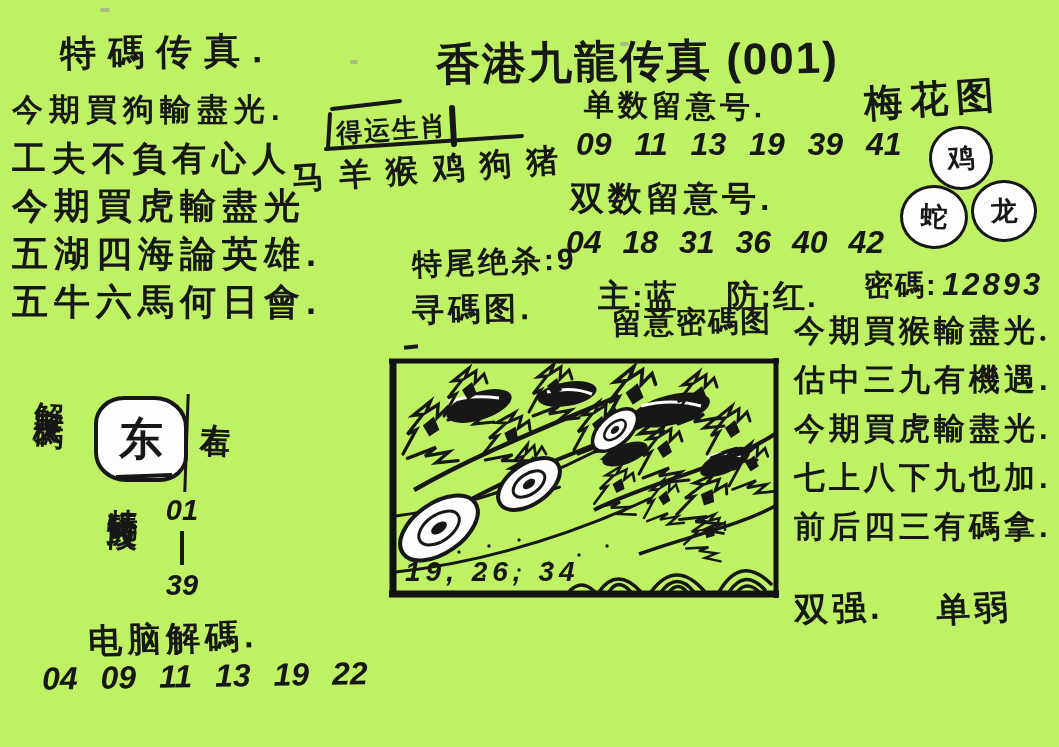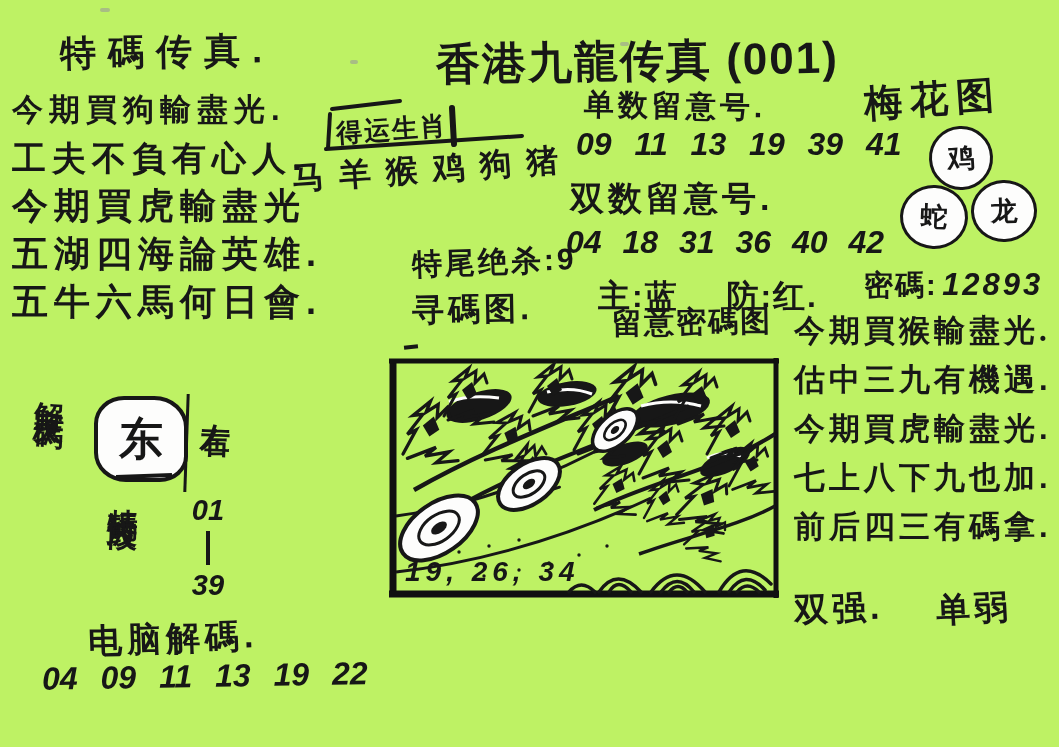--- a/index.html
+++ b/index.html
@@ -107,21 +107,21 @@
 
   <div class="abs octagon" style="left:94px;top:396px;width:86px;height:78px;">
     <span class="hand" style="font-size:44px;">东</span>
   </div>
   <div class="abs bar" style="left:116px;top:474px;width:56px;height:4px;transform:rotate(-2deg);"></div>
   <div class="abs bar" style="left:185px;top:394px;width:3px;height:98px;transform:rotate(2deg);"></div>
   <div class="abs hand vert" style="left:194px;top:400px;font-size:30px;height:90px;letter-spacing:4px;transform:rotate(2deg);">左右</div>
 
   <div class="abs hand vert" style="left:100px;top:484px;font-size:30px;height:168px;letter-spacing:4px;transform:rotate(2deg);">特碼波段.</div>
 
-  <div class="abs" style="left:158px;top:494px;width:48px;display:flex;flex-direction:column;align-items:center;margin-left:26px;">
+  <div class="abs" style="left:158px;top:494px;width:48px;display:flex;flex-direction:column;align-items:center;">
     <span class="num" style="font-size:29px;">01</span>
     <span class="bar" style="width:4px;height:34px;margin:4px 0;"></span>
     <span class="num" style="font-size:29px;">39</span>
   </div>
 
   <div class="abs hand" style="left:88px;top:616px;font-size:34px;letter-spacing:5px;transform:rotate(-2deg);">电脑解碼.</div>
   <div class="abs num" style="left:42px;top:658px;font-size:32px;word-spacing:14px;transform:rotate(-1deg);">04 09 11 13 19 22</div>
 
   <div class="abs bar" style="left:404px;top:345px;width:14px;height:4px;transform:rotate(-6deg);"></div>
 

